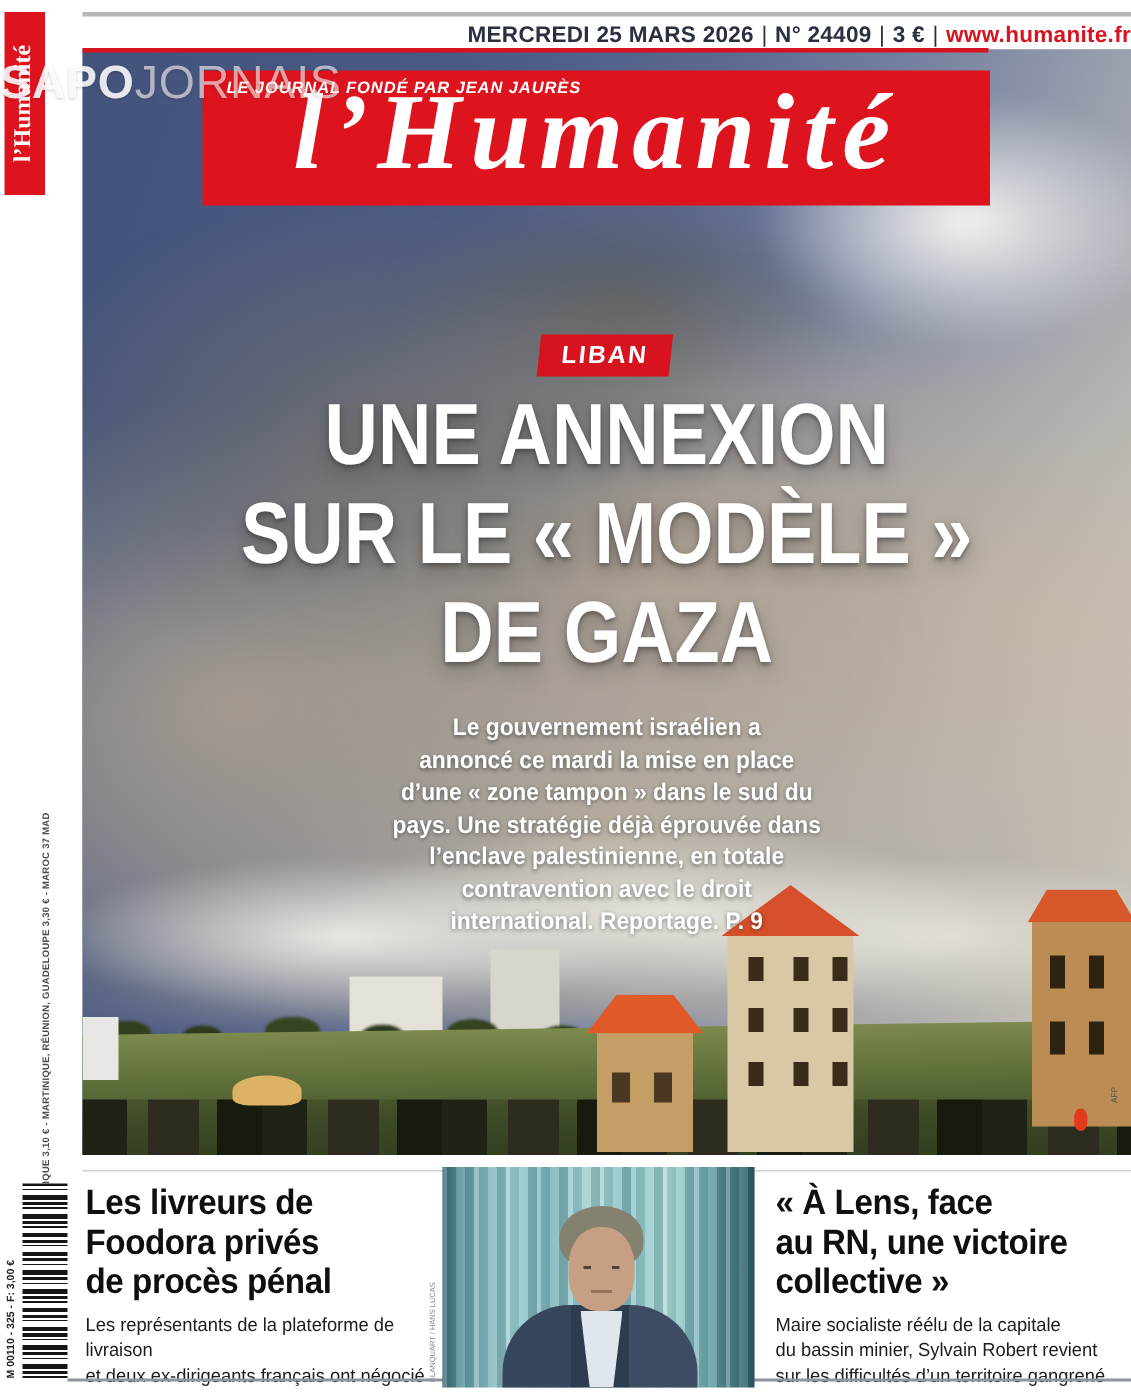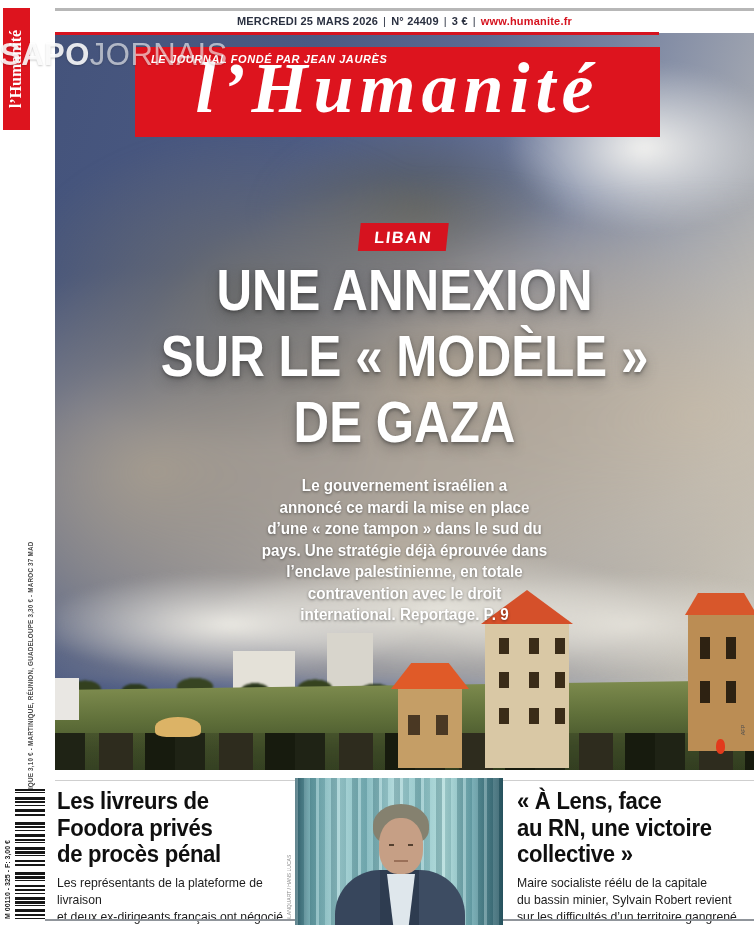--- a/index.html
+++ b/index.html
@@ -1,22 +1,22 @@
 <!DOCTYPE html>
 <html><head>
 <meta charset="utf-8">
 <style>
   html,body{margin:0;padding:0;background:#ffffff;}
   .page{position:relative;width:754px;height:930px;background:#fff;overflow:hidden;
         font-family:"Liberation Sans",sans-serif;}
 
   
   .toprule{position:absolute;left:55px;right:0;top:8px;height:3px;background:#b7b7b7;}
-  .dateline{position:absolute;left:55px;right:0;top:15px;text-align:center;
-            font-size:11px;font-weight:bold;color:#2a3040;letter-spacing:.2px;}
+  .dateline{position:absolute;left:55px;right:0;top:15px;text-align:right;
+            font-size:15px;font-weight:bold;color:#2a3040;letter-spacing:.2px;}
   .dateline .sep{font-weight:normal;margin:0 5px;color:#2a3040;}
   .dateline .url{color:#d6131f;text-decoration:none;font-weight:bold;}
   .redline{position:absolute;left:55px;top:32px;width:604px;height:3px;background:#d6131f;z-index:4;}
 
   
   .vwrap{position:absolute;display:flex;align-items:center;justify-content:center;overflow:visible;}
   .vtext{transform:rotate(-90deg);white-space:nowrap;}
   .vw-minilogo{left:3px;top:8px;width:27px;height:122px;background:#dd141e;}
   .vw-minilogo .vtext{font-family:"Liberation Serif",serif;font-weight:bold;font-size:16px;color:#fff;}
   .vw-edition{left:24px;top:552px;width:13px;height:245px;}

